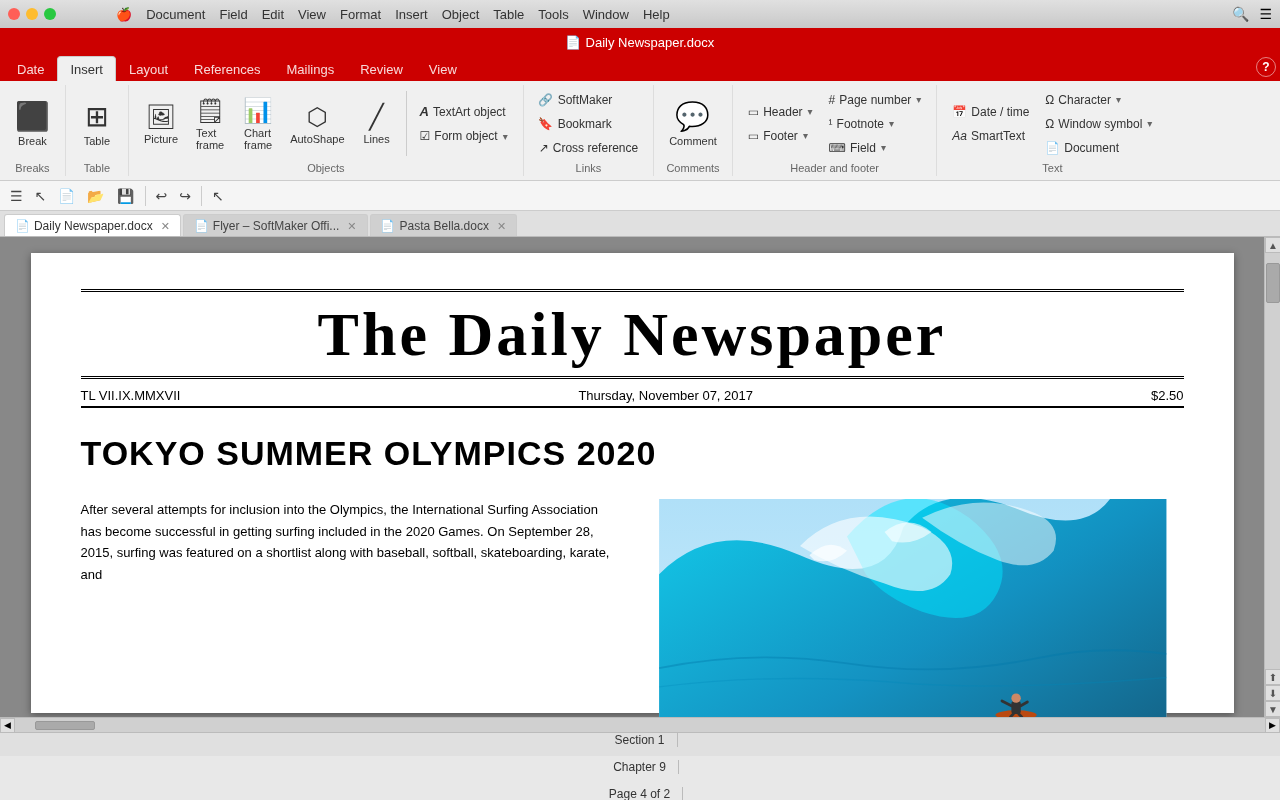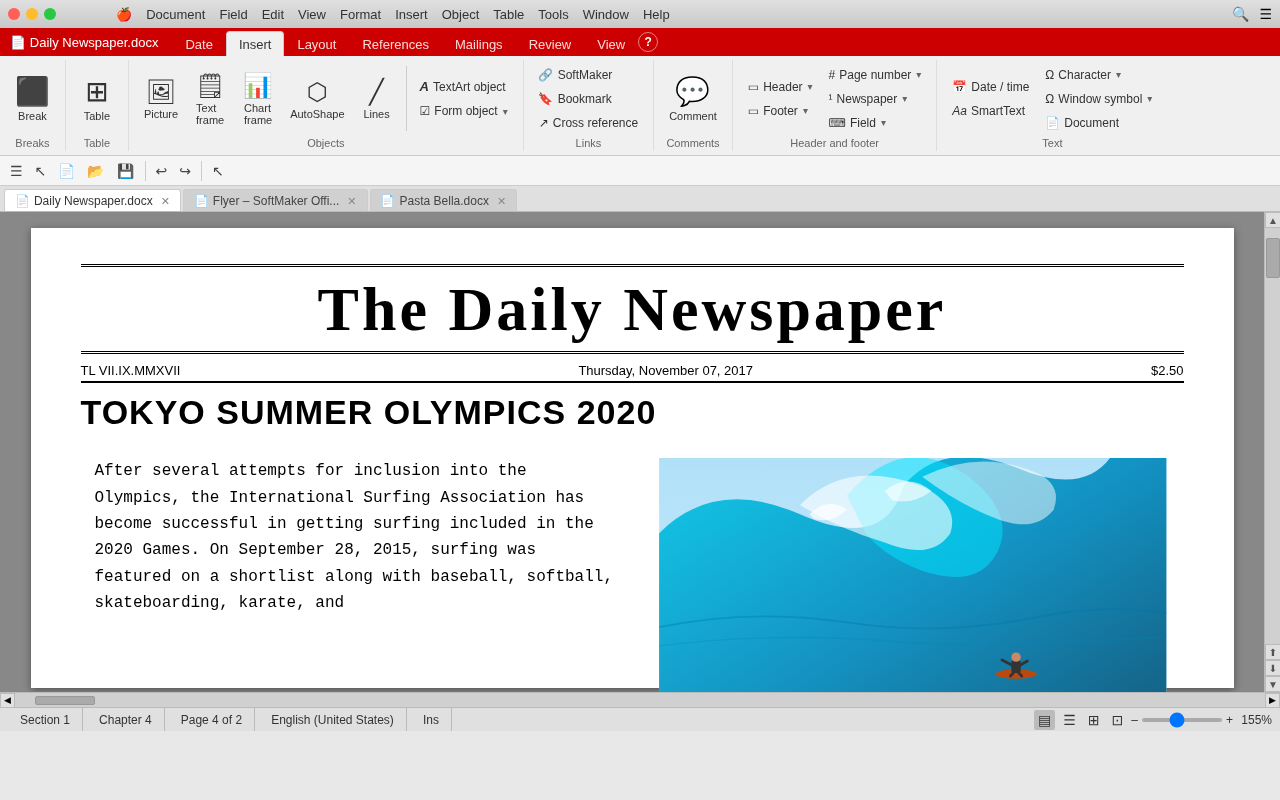--- a/index.html
+++ b/index.html
@@ -132,21 +132,22 @@
     
     .status-bar {
       height: 24px;
       background: #e0e0e0;
       border-top: 1px solid #bbb;
       display: flex;
       align-items: center;
       padding: 0 8px;
       font-size: 12px;
       color: #333;
-      gap: 4px;
+      gap: 13px;
+      flex-direction: column;
     }
     .status-item {
       padding: 0 12px;
       border-right: 1px solid #bbb;
       height: 100%;
       display: flex;
       align-items: center;
     }
     .status-right { margin-left: auto; display: flex; align-items: center; gap: 4px; }
     .view-btn { padding: 2px 4px; font-size: 14px; cursor: pointer; border-radius: 2px; }
@@ -189,21 +190,21 @@
     <span>Tools</span>
     <span>Window</span>
     <span>Help</span>
   </div>
   <div class="title-bar-right">
     <span style="font-size:14px">🔍</span>
     <span style="font-size:14px">☰</span>
   </div>
 </div>
 
-<div style="background:#cc0000; display:flex; flex-direction:row;">
+<div style="background:#cc0000; display:flex; flex-direction:column;">
 
   <div style="height:28px; display:flex; align-items:center; padding:0 10px; justify-content:center; position:relative;">
     <span style="color:white; font-size:13px;">📄 Daily Newspaper.docx</span>
   </div>
 
   <div style="display:flex; align-items:flex-end; padding:0 4px;">
     <div class="ribbon-tab">Date</div>
     <div class="ribbon-tab active">Insert</div>
     <div class="ribbon-tab">Layout</div>
     <div class="ribbon-tab">References</div>
@@ -321,21 +322,21 @@
         </div>
       </div>
       <div class="ribbon-col">
         <div class="ribbon-btn-small">
           <span>#</span>
           <span>Page number</span>
           <span class="ribbon-dropdown">▾</span>
         </div>
         <div class="ribbon-btn-small">
           <span>¹</span>
-          <span>Newspaper</span>
+          <span>Footnote</span>
           <span class="ribbon-dropdown">▾</span>
         </div>
         <div class="ribbon-btn-small">
           <span>⌨</span>
           <span>Field</span>
           <span class="ribbon-dropdown">▾</span>
         </div>
       </div>
     </div>
     <div class="ribbon-label">Header and footer</div>
@@ -408,32 +409,32 @@
 
 <div style="display:flex; height:480px; background:#888;">
   <div style="flex:1; overflow:hidden; display:flex; flex-direction:column; align-items:center; padding:16px; background:#888;">
 
     <div style="background:white; width:1203px; min-height:460px; box-shadow:0 2px 8px rgba(0,0,0,0.4); padding:36px 50px;">
 
       <div style="text-align:center; border-bottom:3px double #000; border-top:3px double #000; padding:8px 0; margin-bottom:6px;">
         <div style="font-family:'Times New Roman',serif; font-size:62px; font-weight:bold; letter-spacing:3px; line-height:1.1;">The Daily Newspaper</div>
       </div>
 
-      <div style="display:flex; justify-content:space-between; align-items:flex-start; padding:3px 0; border-bottom:2px solid #000; margin-bottom:10px; font-size:13px;">
+      <div style="display:flex; justify-content:space-between; align-items:flex-start; padding:3px 0; border-bottom:2px solid #000; margin-bottom:26px; font-size:13px;">
         <span>TL VII.IX.MMXVII</span>
         <span>Thursday, November 07, 2017</span>
         <span>$2.50</span>
       </div>
 
       <div style="display:grid; grid-template-columns:1fr 1fr; gap:20px;">
 
         <div style="grid-column:1/-1; font-size:34px; font-weight:900; text-transform:uppercase; letter-spacing:1px; font-family:'Arial Black',sans-serif; margin-bottom:6px;">TOKYO SUMMER OLYMPICS 2020</div>
 
         <div>
-          <div style="font-size:16px; line-height:1.65; font-family:Liberation Mono, monospace;margin-left:14px;">After several attempts for inclusion into the Olympics, the International Surfing Association has become successful in getting surfing included in the 2020 Games. On September 28, 2015, surfing was featured on a shortlist along with baseball, softball, skateboarding, karate, and</div>
+          <div style="font-size:13px; line-height:1.65; font-family:Liberation Sans, sans-serif;">After several attempts for inclusion into the Olympics, the International Surfing Association has become successful in getting surfing included in the 2020 Games. On September 28, 2015, surfing was featured on a shortlist along with baseball, softball, skateboarding, karate, and</div>
         </div>
 
         <div style="position:relative; min-height:310px; border-radius:2px; overflow:hidden;">
           <svg width="100%" height="100%" viewBox="0 0 540 330" xmlns="http://www.w3.org/2000/svg" style="position:absolute;top:0;left:0;width:100%;height:100%;">
             <defs>
               <linearGradient id="skyGrad" x1="0" y1="0" x2="0" y2="1">
                 <stop offset="0%" stop-color="#b0e0f8"></stop>
                 <stop offset="100%" stop-color="#d4f1ff"></stop>
               </linearGradient>
               <linearGradient id="waveGrad" x1="0" y1="0" x2="1" y2="1">
@@ -501,21 +502,21 @@
     <div style="position:absolute; left:20px; top:1px; width:60px; height:9px; background:#aaa; border-radius:2px; border:1px solid #999;"></div>
   </div>
   <div style="width:15px; height:15px; background:#e0e0e0; border:1px solid #bbb; display:flex; align-items:center; justify-content:center; cursor:pointer; font-size:9px;">▶</div>
 </div>
 
 <div class="status-bar">
   <div class="status-item">
     <span>Section 1</span>
   </div>
   <div class="status-item">
-    <span>Chapter 4</span>
+    <span>Chapter 9</span>
   </div>
   <div class="status-item">
     <span>Page 4 of 2</span>
   </div>
   <div class="status-item">
     <span>English (United States)</span>
   </div>
   <div class="status-item">
     <span>Ins</span>
   </div>

